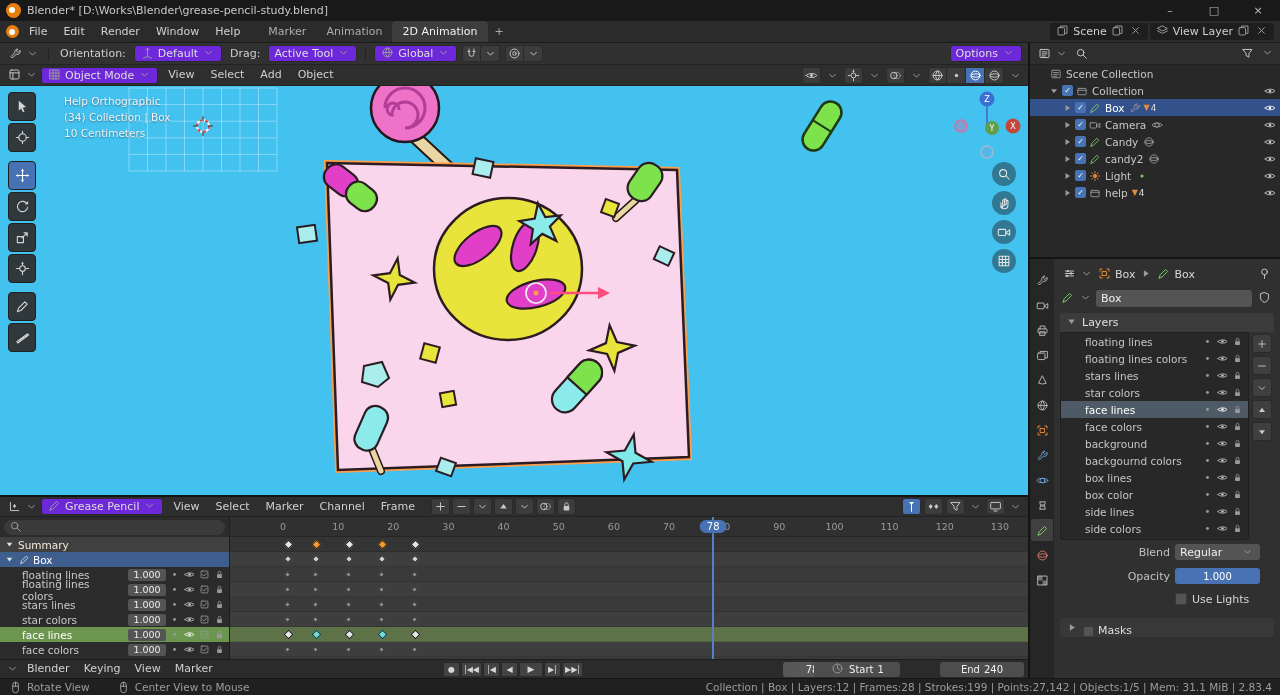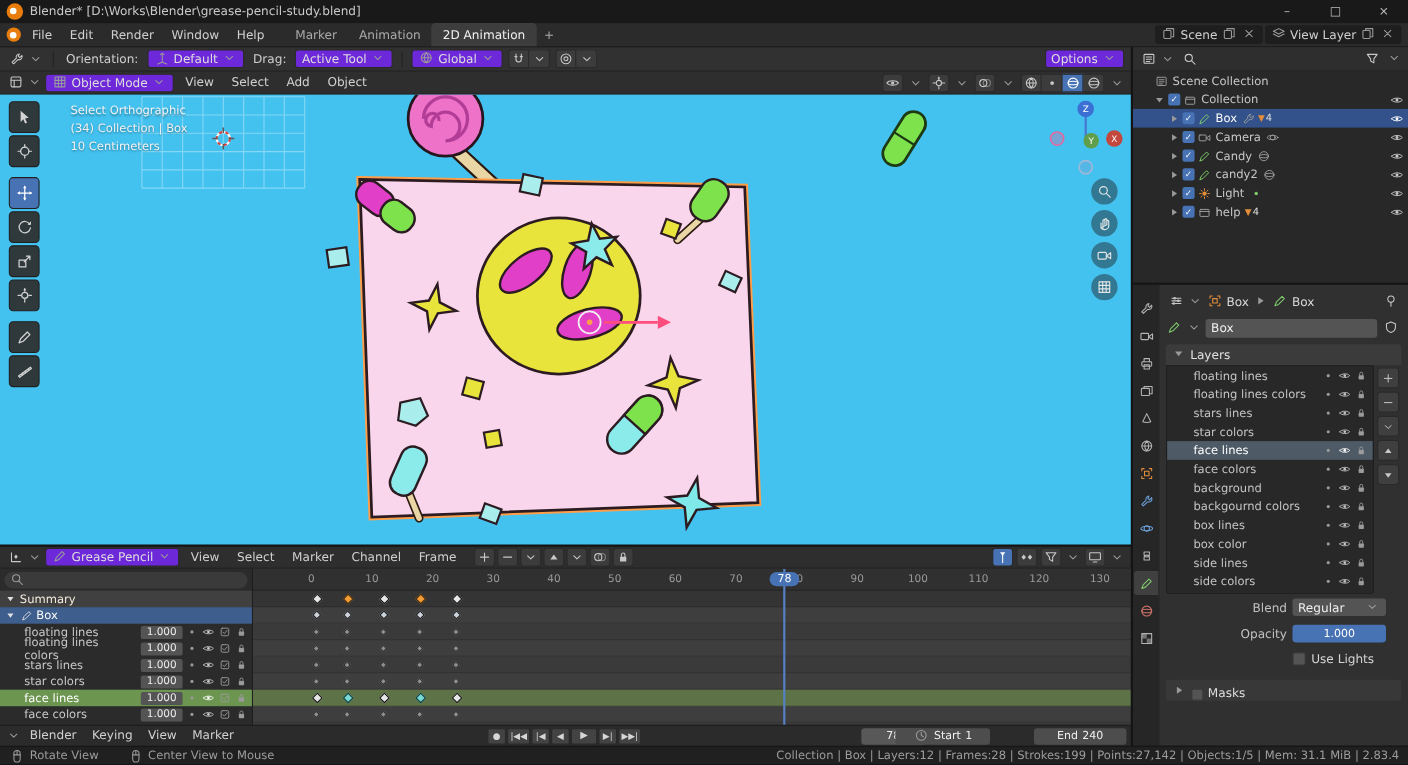--- a/index.html
+++ b/index.html
@@ -490,21 +490,21 @@
             <text x="987" y="16" fill="#fff">Z</text>
             <circle cx="961" cy="40" r="6" fill="rgba(224,106,159,0.35)" stroke="#e06a9f" stroke-width="1.5"></circle>
             <circle cx="992" cy="42" r="7" fill="#5f9e4a"></circle>
             <text x="992" y="45" fill="#fff">Y</text>
             <circle cx="1013" cy="40" r="7.5" fill="#c4473d"></circle>
             <text x="1013" y="43" fill="#fff">X</text>
             <circle cx="987" cy="66" r="6" fill="rgba(130,160,210,0.3)" stroke="#9db8d8" stroke-width="1.5"></circle>
           </g>
         </svg>
         <div class="vp-overlay" id="vp-overlay">
-            <div class="ovline">Select Orthographic</div>
+            <div class="ovline">Help Orthographic</div>
             <div class="ovline">(34) Collection | Box</div>
             <div class="ovline">10 Centimeters</div>
           </div>
         <div class="vp-toolbar" id="vp-toolbar">
             <div class="tbtn">
               <svg viewBox="0 0 16 16">
                 <path d="M4 1.8 11.8 8.6 8.3 9.2 10.2 13.4 8.4 14.2 6.6 10 4 12.6z" class="fl"></path>
               </svg>
             </div>
             <div class="tbtn">

